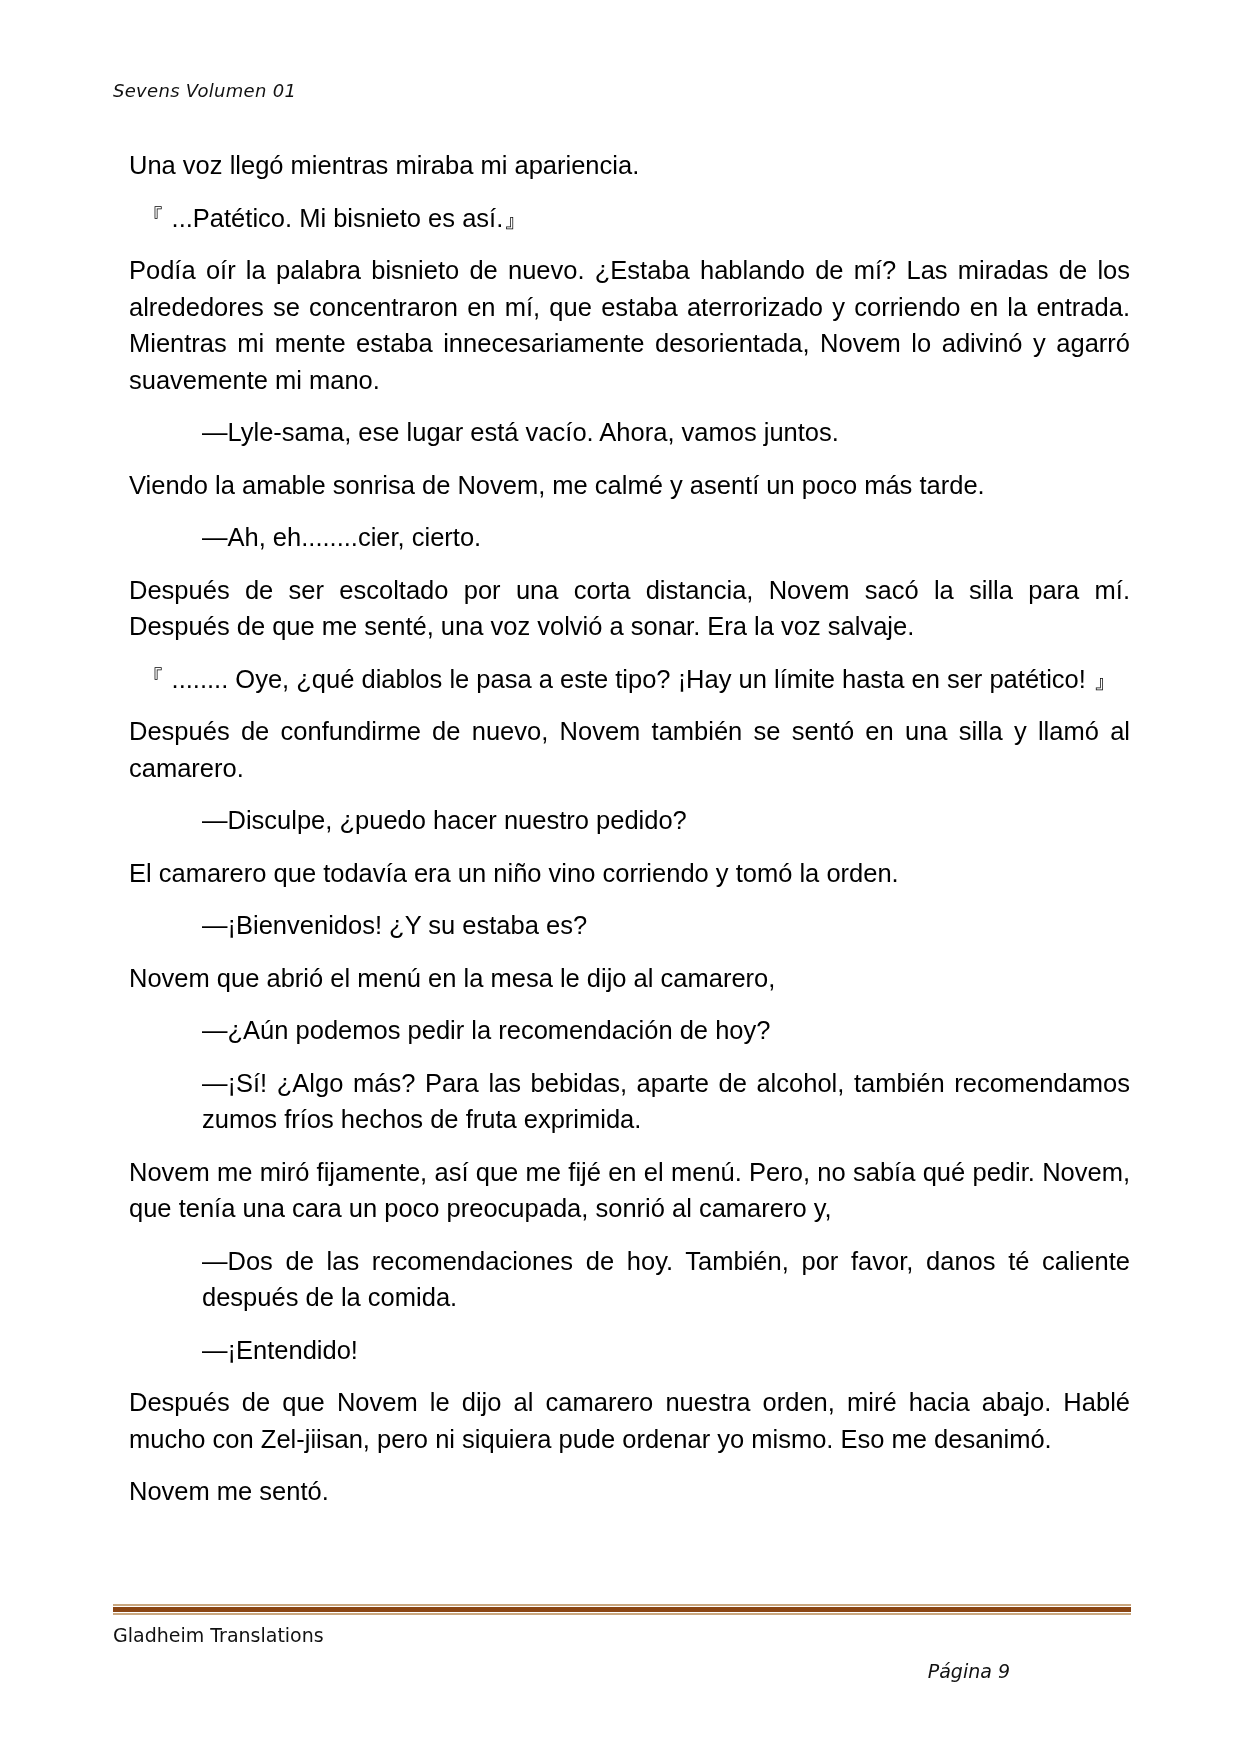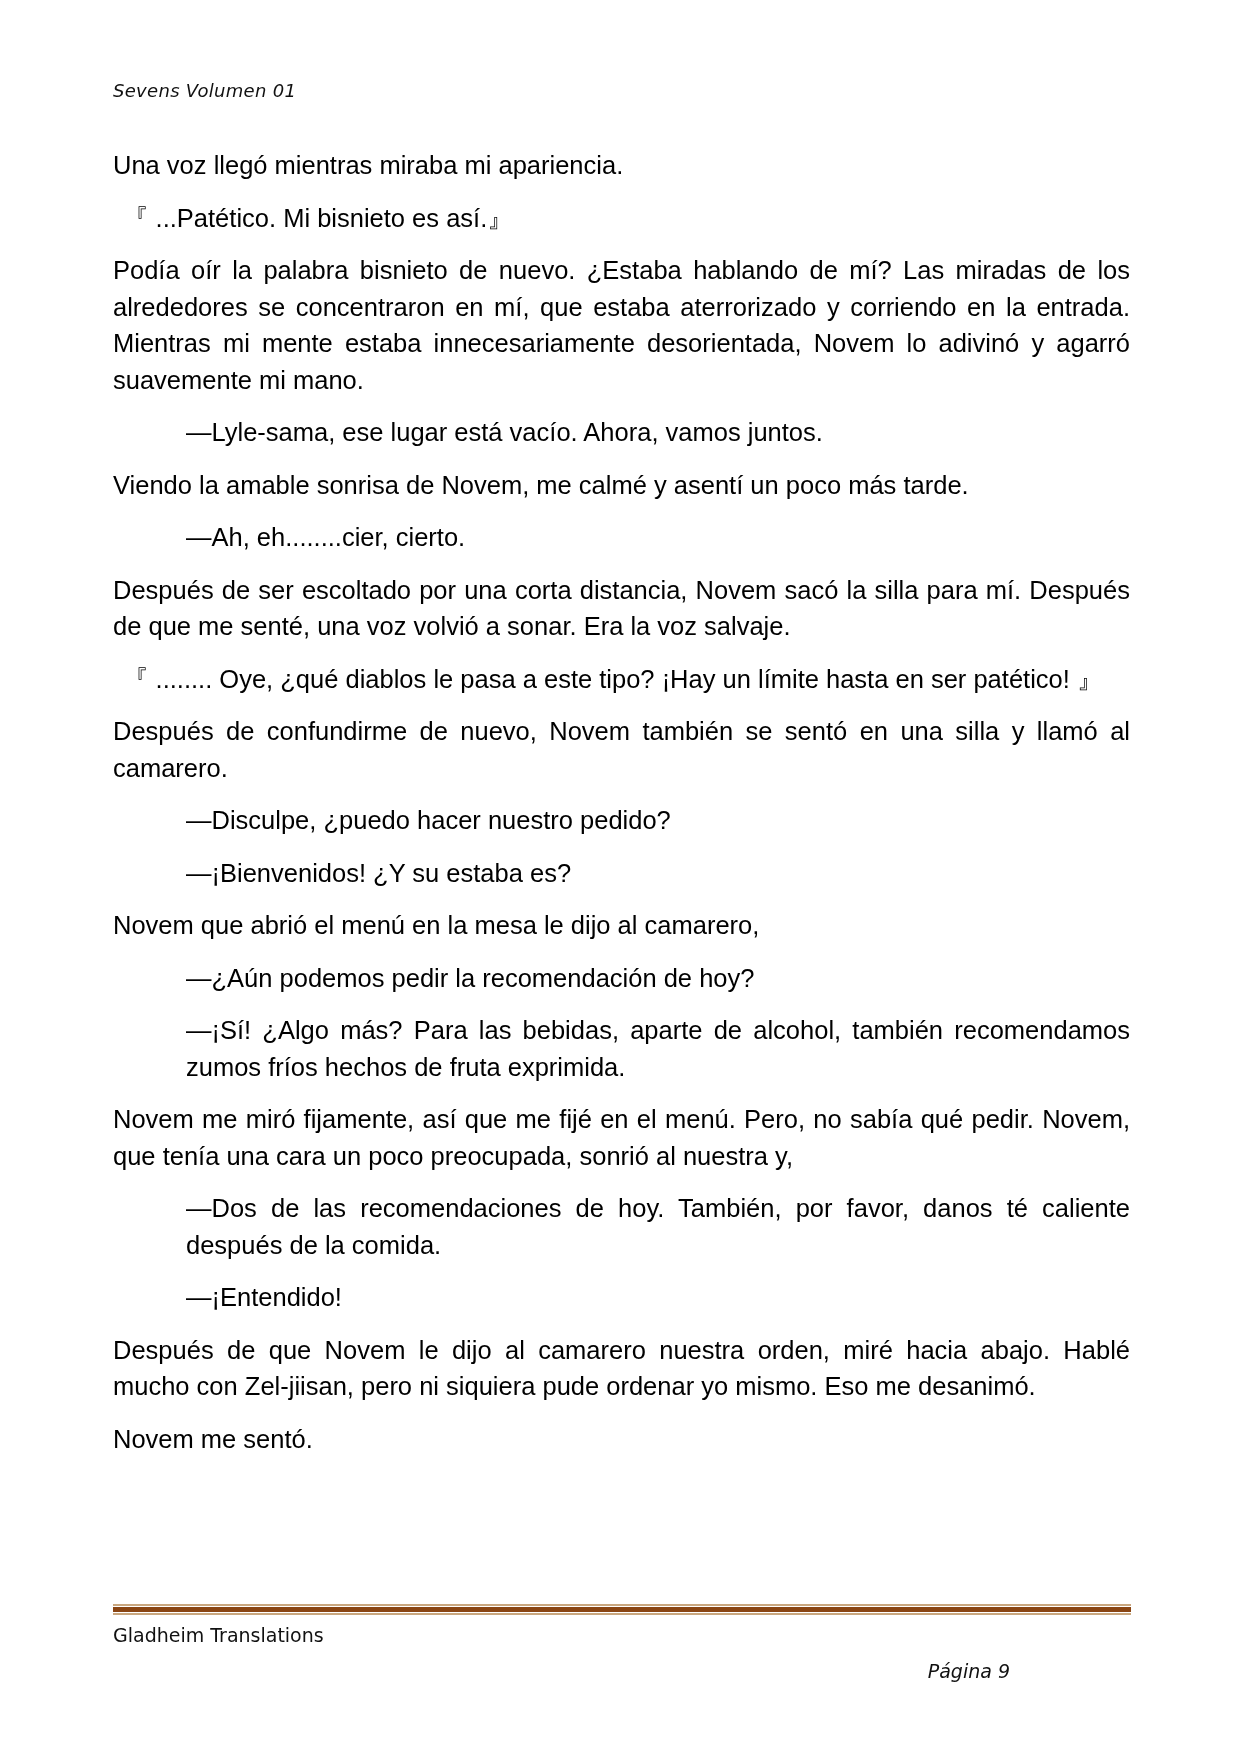--- a/index.html
+++ b/index.html
@@ -1,20 +1,20 @@
 <!DOCTYPE html>
 <html><head>
 <meta charset="utf-8">
 <style>
   html, body { margin: 0; padding: 0; background: #ffffff; }
   body { width: 1241px; height: 1754px; position: relative; overflow: hidden; }
   .page { position: absolute; left: 0; top: 0; width: 1132px; height: 1754px; background: #fff; }
   .header { position: absolute; left: 113px; top: 80px; font-family: "DejaVu Sans", sans-serif; font-style: italic; font-size: 18px; color: #111; letter-spacing: 0.3px; }
   .body { position: absolute; left: 113px; top: 147px; width: 1017px; font-family: "Liberation Sans", sans-serif; font-size: 25.5px; line-height: 36.5px; color: #000; }
-  .p { margin: 0 0 16px 0; text-align: justify; }
+  .p { margin: 0 0 16px 16px; text-align: justify; }
   .p.dlg { padding-left: 73px; }
   .p.quote { padding-left: 10px; }
   .footer-rule { position: absolute; left: 113px; top: 1604px; width: 1018px; }
   .footer-rule .thin { height: 2px; background: #c9a77f; }
   .footer-rule .thick { height: 5px; background: #8a4513; margin: 1px 0; }
   .footer-left { position: absolute; left: 113px; top: 1624px; font-family: "DejaVu Sans", sans-serif; font-size: 19px; color: #111; }
   .footer-right { position: absolute; right: 122px; top: 1660px; font-family: "DejaVu Sans", sans-serif; font-style: italic; font-size: 19px; color: #111; }
 </style>
 </head>
 <body>
@@ -26,25 +26,26 @@
     <p class="p">Una voz llegó mientras miraba mi apariencia.</p>
     <p class="p quote">『 ...Patético. Mi bisnieto es así.』</p>
     <p class="p">Podía oír la palabra bisnieto de nuevo. ¿Estaba hablando de mí? Las miradas de los alrededores se concentraron en mí, que estaba aterrorizado y corriendo en la entrada. Mientras mi mente estaba innecesariamente desorientada, Novem lo adivinó y agarró suavemente mi mano.</p>
     <p class="p dlg">—Lyle-sama, ese lugar está vacío. Ahora, vamos juntos.</p>
     <p class="p">Viendo la amable sonrisa de Novem, me calmé y asentí un poco más tarde.</p>
     <p class="p dlg">—Ah, eh........cier, cierto.</p>
     <p class="p">Después de ser escoltado por una corta distancia, Novem sacó la silla para mí. Después de que me senté, una voz volvió a sonar. Era la voz salvaje.</p>
     <p class="p quote">『 ........ Oye, ¿qué diablos le pasa a este tipo? ¡Hay un límite hasta en ser patético! 』</p>
     <p class="p">Después de confundirme de nuevo, Novem también se sentó en una silla y llamó al camarero.</p>
     <p class="p dlg">—Disculpe, ¿puedo hacer nuestro pedido?</p>
+    <p class="p">El camarero que todavía era un niño vino corriendo y tomó la orden.</p>
     <p class="p dlg">—¡Bienvenidos! ¿Y su estaba es?</p>
     <p class="p">Novem que abrió el menú en la mesa le dijo al camarero,</p>
     <p class="p dlg">—¿Aún podemos pedir la recomendación de hoy?</p>
     <p class="p dlg">—¡Sí! ¿Algo más? Para las bebidas, aparte de alcohol, también recomendamos zumos fríos hechos de fruta exprimida.</p>
-    <p class="p">Novem me miró fijamente, así que me fijé en el menú. Pero, no sabía qué pedir. Novem, que tenía una cara un poco preocupada, sonrió al nuestra y,</p>
+    <p class="p">Novem me miró fijamente, así que me fijé en el menú. Pero, no sabía qué pedir. Novem, que tenía una cara un poco preocupada, sonrió al camarero y,</p>
     <p class="p dlg">—Dos de las recomendaciones de hoy. También, por favor, danos té caliente después de la comida.</p>
     <p class="p dlg">—¡Entendido!</p>
     <p class="p">Después de que Novem le dijo al camarero nuestra orden, miré hacia abajo. Hablé mucho con Zel-jiisan, pero ni siquiera pude ordenar yo mismo. Eso me desanimó.</p>
     <p class="p">Novem me sentó.</p>
   </div>
 
   <div class="footer-rule">
     <div class="thin"></div>
     <div class="thick"></div>
     <div class="thin"></div>

